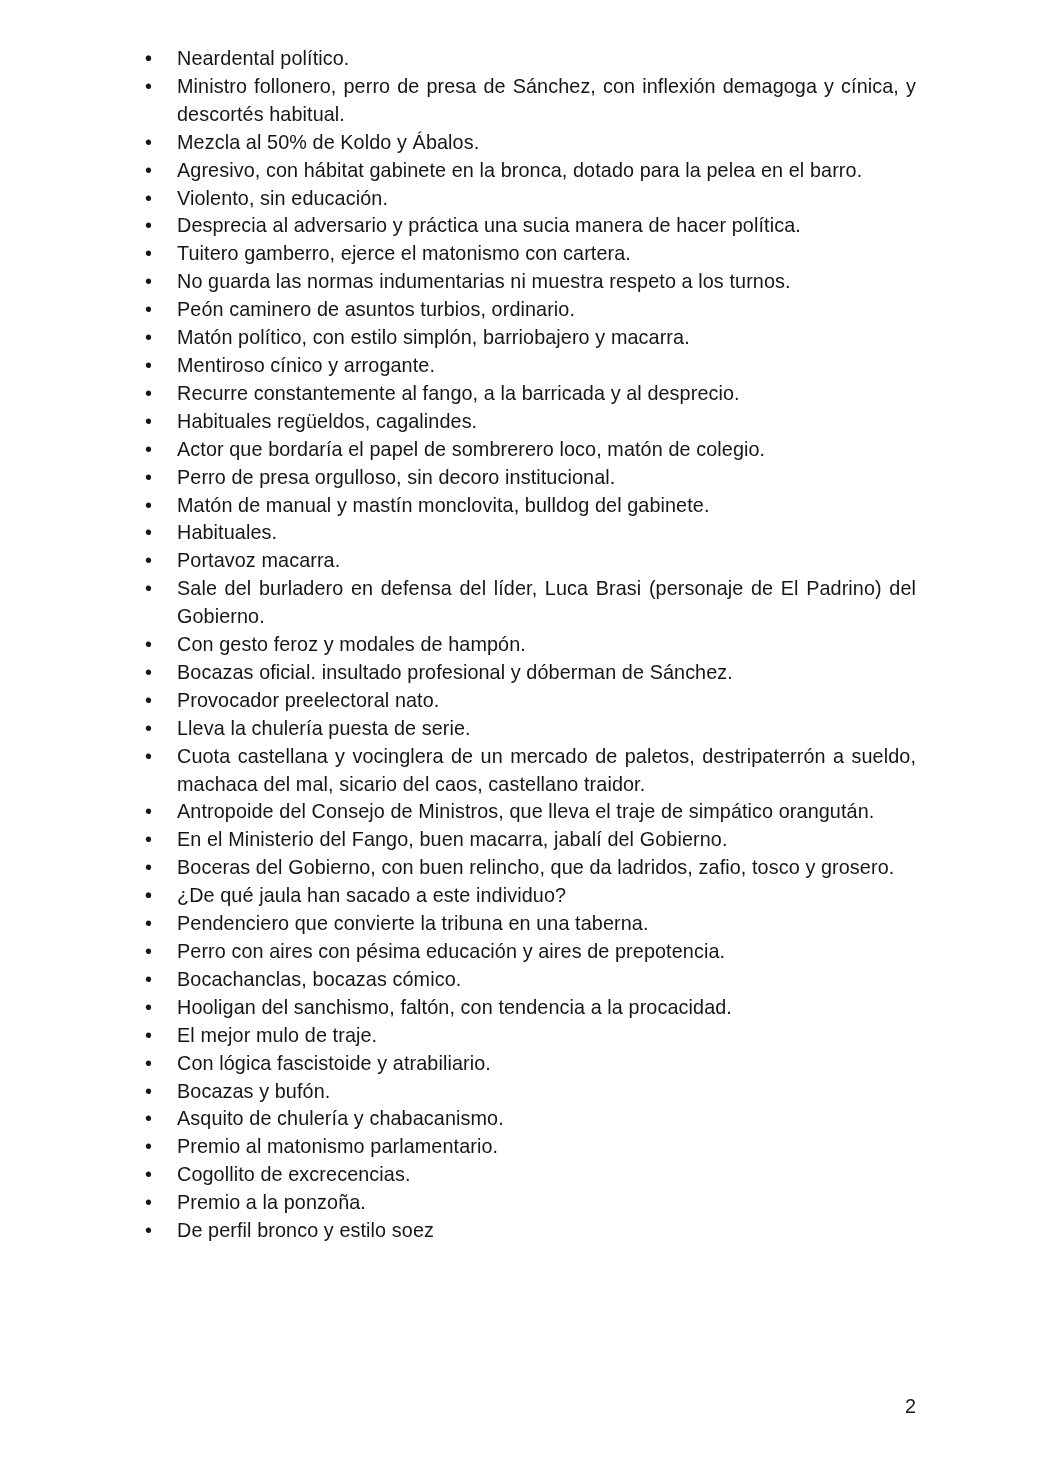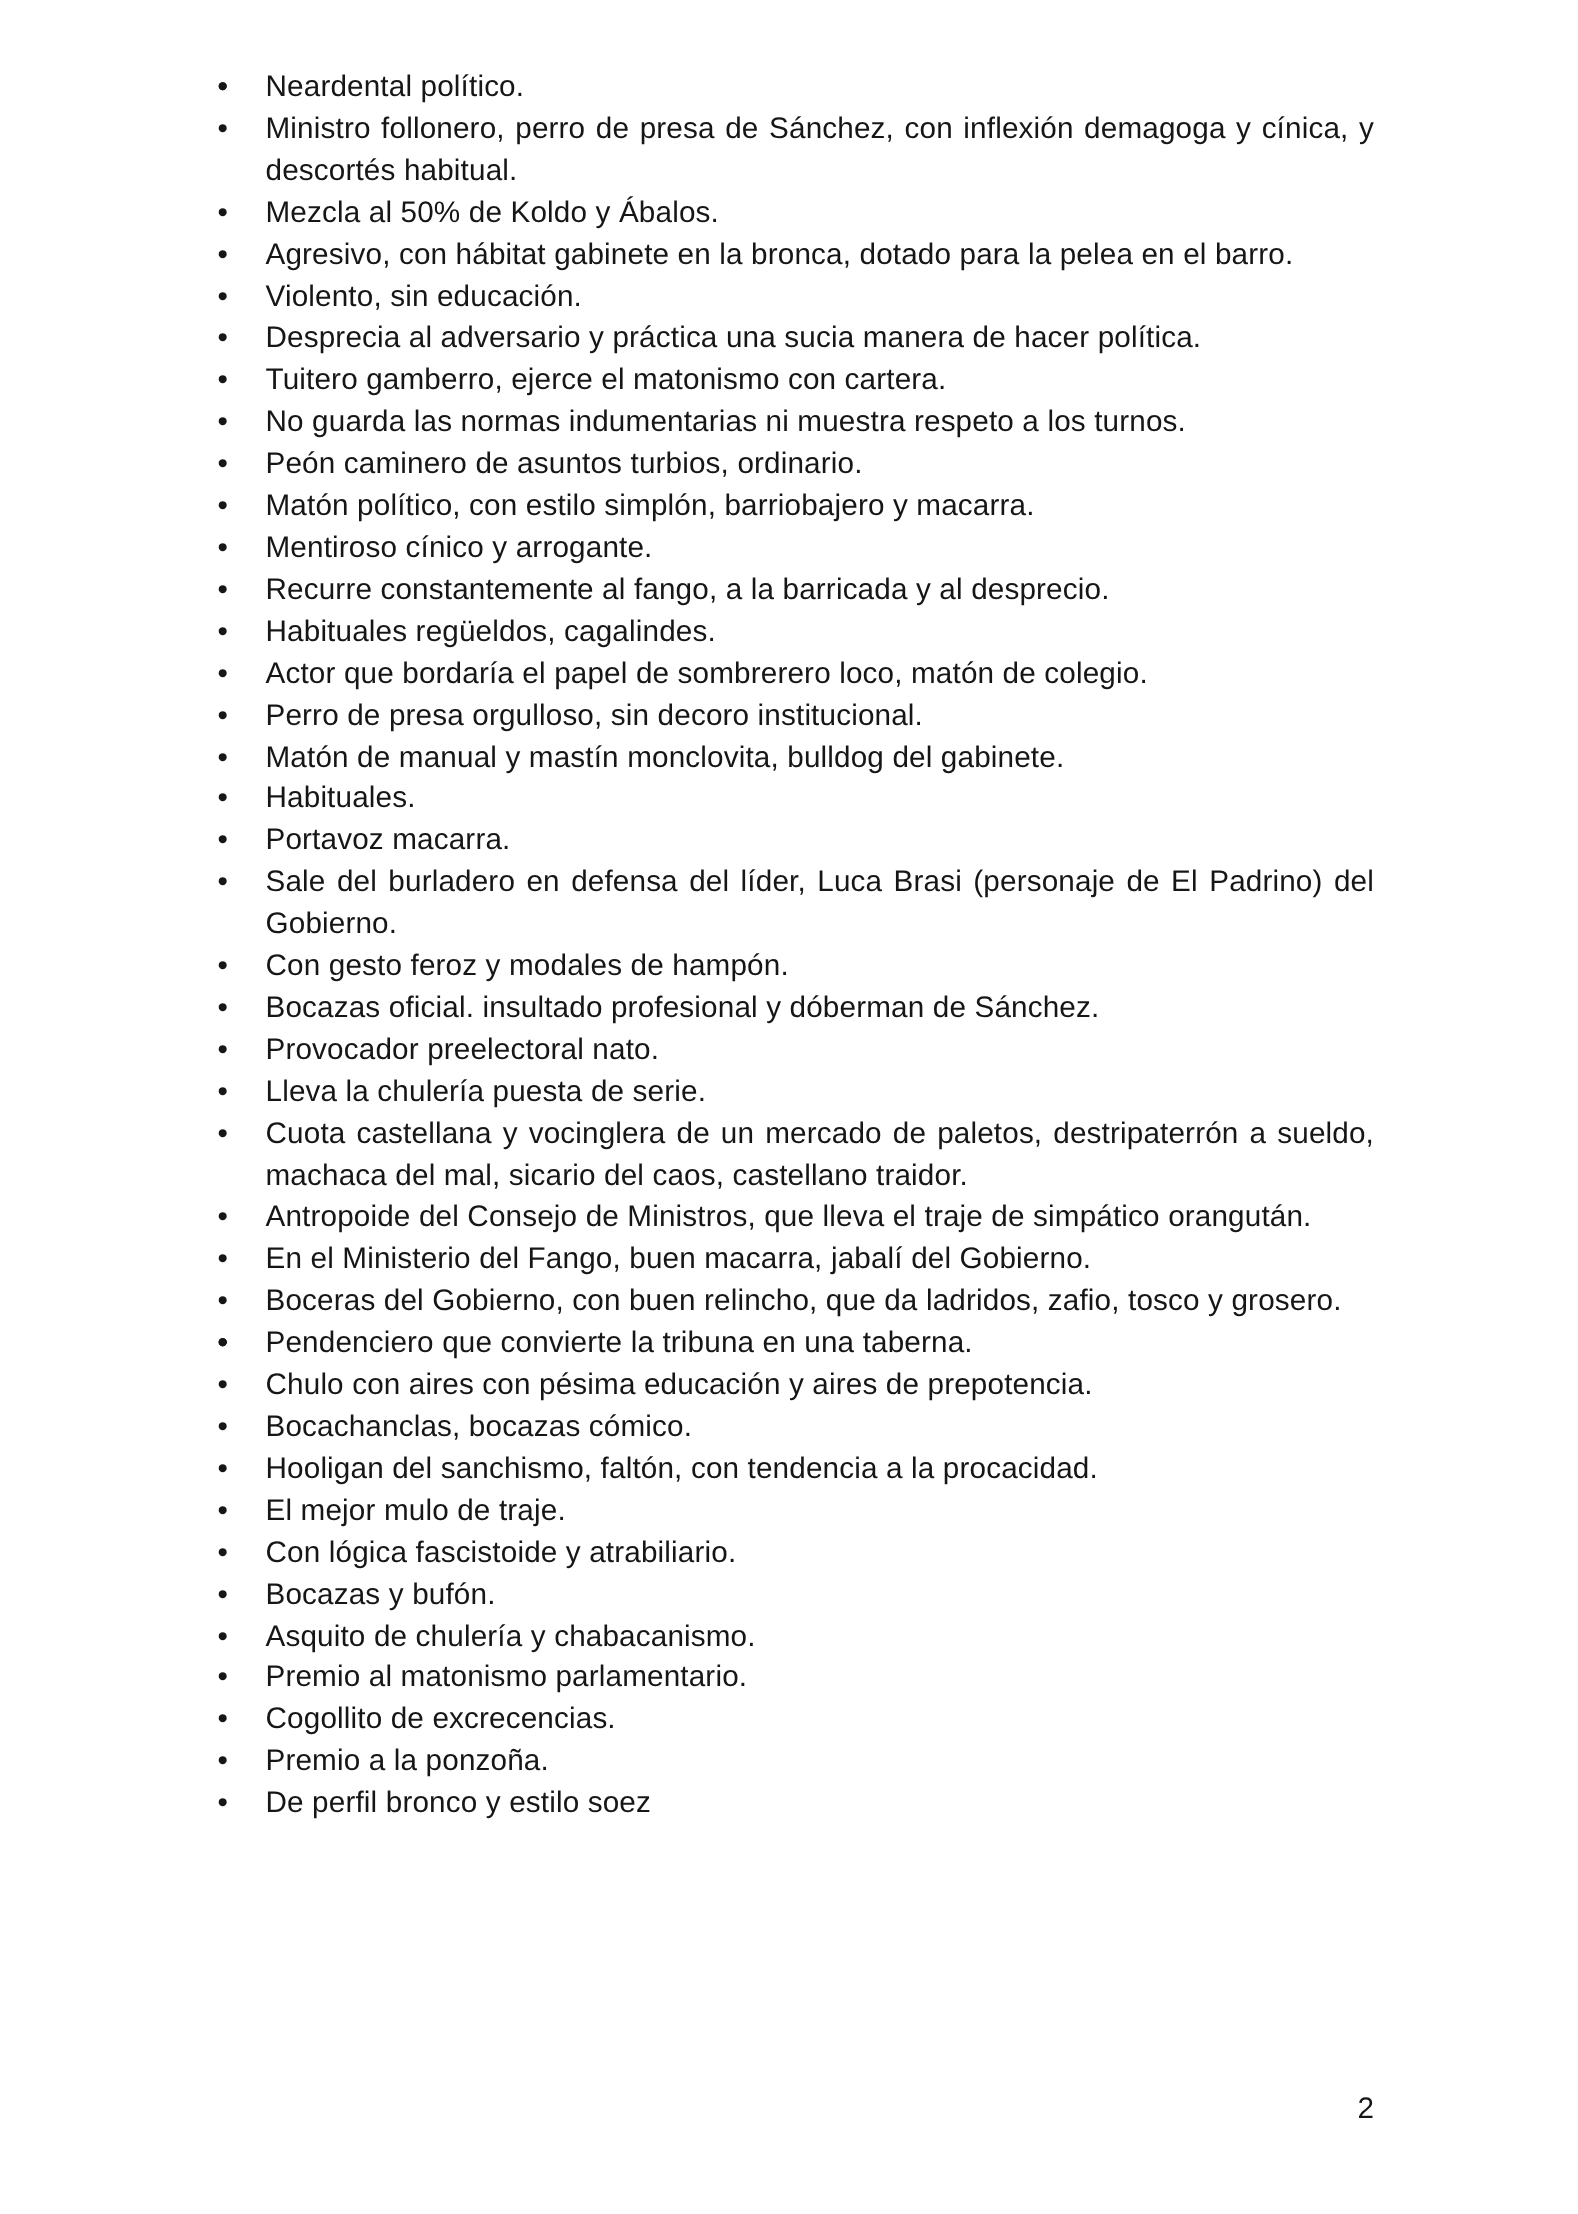--- a/index.html
+++ b/index.html
@@ -77,23 +77,23 @@
       <li><span class="bullet">•</span><span>Sale del burladero en defensa del líder, Luca Brasi (personaje de El Padrino) del Gobierno.</span></li>
       <li><span class="bullet">•</span><span>Con gesto feroz y modales de hampón.</span></li>
       <li><span class="bullet">•</span><span>Bocazas oficial. insultado profesional y dóberman de Sánchez.</span></li>
       <li><span class="bullet">•</span><span>Provocador preelectoral nato.</span></li>
       <li><span class="bullet">•</span><span>Lleva la chulería puesta de serie.</span></li>
       <li><span class="bullet">•</span><span>Cuota castellana y vocinglera de un mercado de paletos, destripaterrón a sueldo, machaca del mal, sicario del caos, castellano traidor.</span></li>
       <li><span class="bullet">•</span><span>Antropoide del Consejo de Ministros, que lleva el traje de simpático orangután.</span></li>
       <li><span class="bullet">•</span><span>En el Ministerio del Fango, buen macarra, jabalí del Gobierno.</span></li>
       <li><span class="bullet">•</span><span>Boceras del Gobierno, con buen relincho, que da ladridos, zafio, tosco y grosero.</span></li>
       <li><span class="bullet">•</span></li>
-      <li><span class="bullet">•</span></li>
+      <li><span class="bullet">•</span><span>¿De qué jaula han sacado a este individuo?</span></li>
       <li><span class="bullet">•</span><span>Pendenciero que convierte la tribuna en una taberna.</span></li>
-      <li><span class="bullet">•</span><span>Chulo con aires con pésima educación y aires de prepotencia.</span></li>
+      <li><span class="bullet">•</span><span>Perro con aires con pésima educación y aires de prepotencia.</span></li>
       <li><span class="bullet">•</span><span>Bocachanclas, bocazas cómico.</span></li>
       <li><span class="bullet">•</span><span>Hooligan del sanchismo, faltón, con tendencia a la procacidad.</span></li>
       <li><span class="bullet">•</span><span>El mejor mulo de traje.</span></li>
       <li><span class="bullet">•</span><span>Con lógica fascistoide y atrabiliario.</span></li>
       <li><span class="bullet">•</span><span>Bocazas y bufón.</span></li>
       <li><span class="bullet">•</span><span>Asquito de chulería y chabacanismo.</span></li>
       <li><span class="bullet">•</span><span>Premio al matonismo parlamentario.</span></li>
       <li><span class="bullet">•</span><span>Cogollito de excrecencias.</span></li>
       <li><span class="bullet">•</span><span>Premio a la ponzoña.</span></li>
       <li><span class="bullet">•</span><span>De perfil bronco y estilo soez</span></li>

